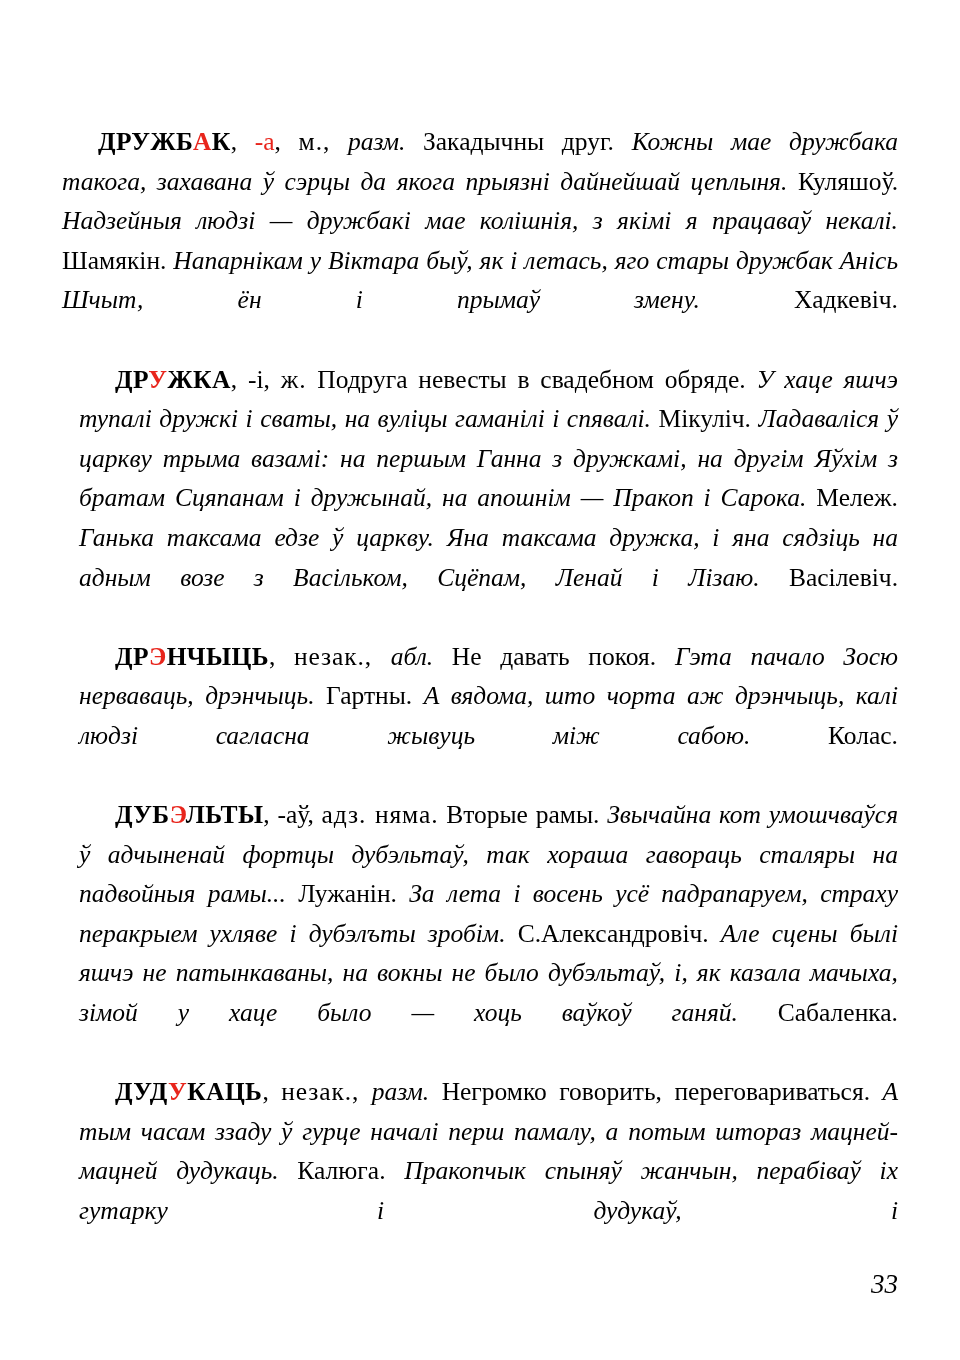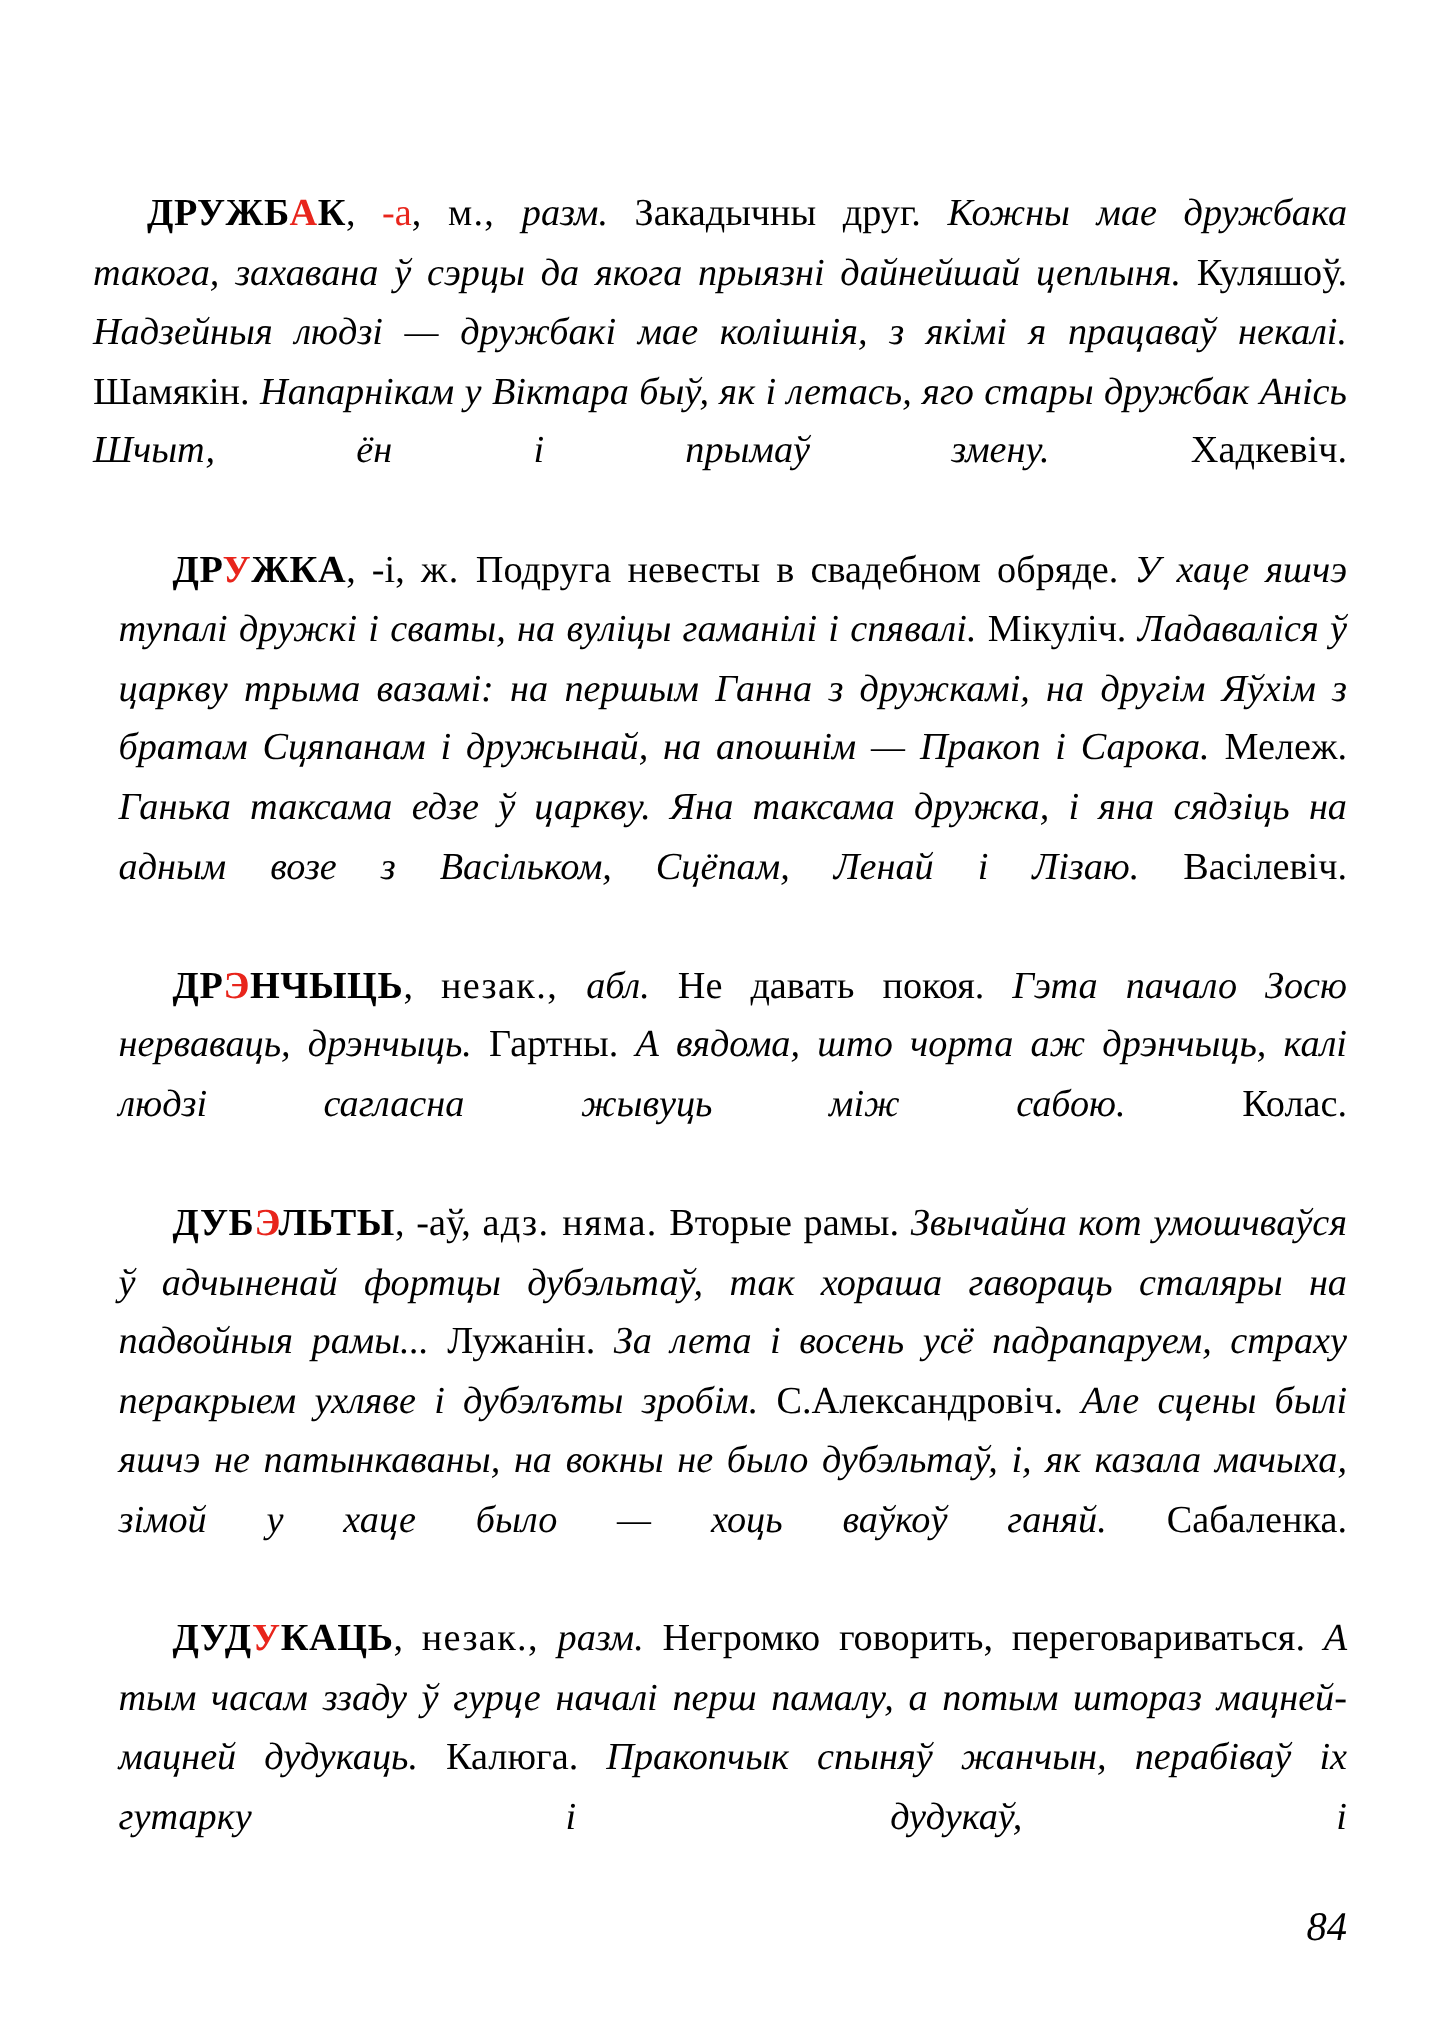--- a/index.html
+++ b/index.html
@@ -101,15 +101,15 @@
 <div class="page">
 
   <div class="entries">
       <p class="entry"><span class="headword"><span>ДРУЖБ</span><span class="stress">А</span><span>К</span></span>, <span class="ending red">-а</span>, <span class="gram">м.,</span> <span class="gram-italic">разм.</span> <span class="definition">Закадычны друг.</span> <span class="quote">Кожны мае дружбака такога, захавана ў сэрцы да якога прыязні дайнейшай цеплыня.</span> <span class="source">Куляшоў.</span> <span class="quote">Надзейныя людзі — дружбакі мае колішнія, з якімі я працаваў некалі.</span> <span class="source">Шамякін.</span> <span class="quote">Напарнікам у Віктара быў, як і летась, яго стары дружбак Анісь Шчыт, ён і прымаў змену.</span> <span class="source">Хадкевіч.</span> </p>
       <p class="entry"><span class="headword"><span>ДР</span><span class="stress">У</span><span>ЖКА</span></span>, <span class="ending">-і</span>, <span class="gram">ж.</span> <span class="definition">Подруга невесты в свадебном обряде.</span> <span class="quote">У хаце яшчэ тупалі дружкі і сваты, на вуліцы гаманілі і спявалі.</span> <span class="source">Мікуліч.</span> <span class="quote">Ладаваліся ў царкву трыма вазамі: на першым Ганна з дружкамі, на другім Яўхім з братам Сцяпанам і дружынай, на апошнім — Пракоп і Сарока.</span> <span class="source">Мележ.</span> <span class="quote">Ганька таксама едзе ў царкву. Яна таксама дружка, і яна сядзіць на адным возе з Васільком, Сцёпам, Ленай і Лізаю.</span> <span class="source">Васілевіч.</span> </p>
       <p class="entry"><span class="headword"><span>ДР</span><span class="stress">Э</span><span>НЧЫЦЬ</span></span>, <span class="gram">незак.,</span> <span class="gram-italic">абл.</span> <span class="definition">Не давать покоя.</span> <span class="quote">Гэта пачало Зосю нерваваць, дрэнчыць.</span> <span class="source">Гартны.</span> <span class="quote">А вядома, што чорта аж дрэнчыць, калі людзі сагласна жывуць між сабою.</span> <span class="source">Колас.</span> </p>
       <p class="entry"><span class="headword"><span>ДУБ</span><span class="stress">Э</span><span>ЛЬТЫ</span></span>, <span class="ending">-аў,</span> <span class="gram">адз. няма.</span> <span class="definition">Вторые рамы.</span> <span class="quote">Звычайна кот умошчваўся ў адчыненай фортцы дубэльтаў, так хораша гавораць сталяры на падвойныя рамы...</span> <span class="source">Лужанін.</span> <span class="quote">За лета і восень усё падрапаруем, страху перакрыем ухляве і дубэлъты зробім.</span> <span class="source">С.Александровіч.</span> <span class="quote">Але сцены былі яшчэ не патынкаваны, на вокны не было дубэльтаў, і, як казала мачыха, зімой у хаце было — хоць ваўкоў ганяй.</span> <span class="source">Сабаленка.</span> </p>
       <p class="entry"><span class="headword"><span>ДУД</span><span class="stress">У</span><span>КАЦЬ</span></span>, <span class="gram">незак.,</span> <span class="gram-italic">разм.</span> <span class="definition">Негромко говорить, переговариваться.</span> <span class="quote">А тым часам ззаду ў гурце началі перш памалу, а потым штораз мацней-мацней дудукаць.</span> <span class="source">Калюга.</span> <span class="quote">Пракопчык спыняў жанчын, перабіваў іх гутарку і дудукаў, і</span> </p>
     </div>
 
-  <div class="folio">84</div>
+  <div class="folio">33</div>
 
 </div>
 
 </body></html>

